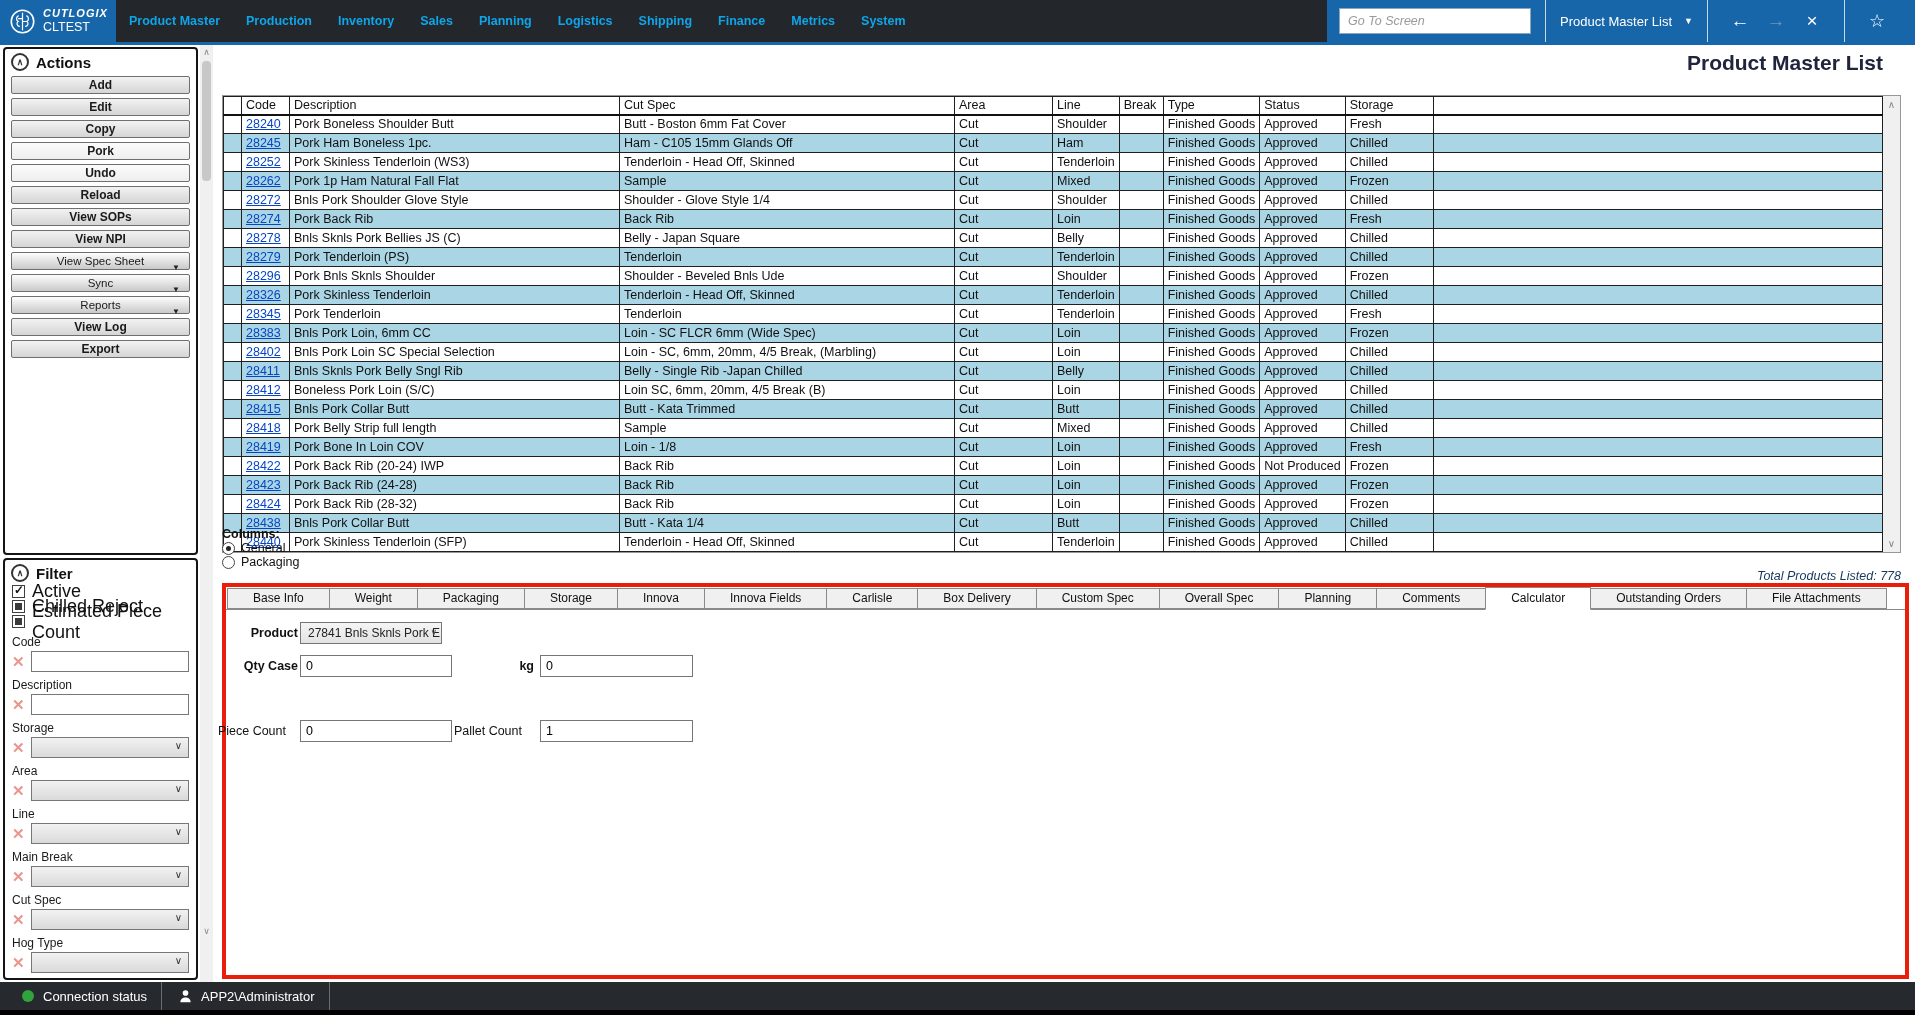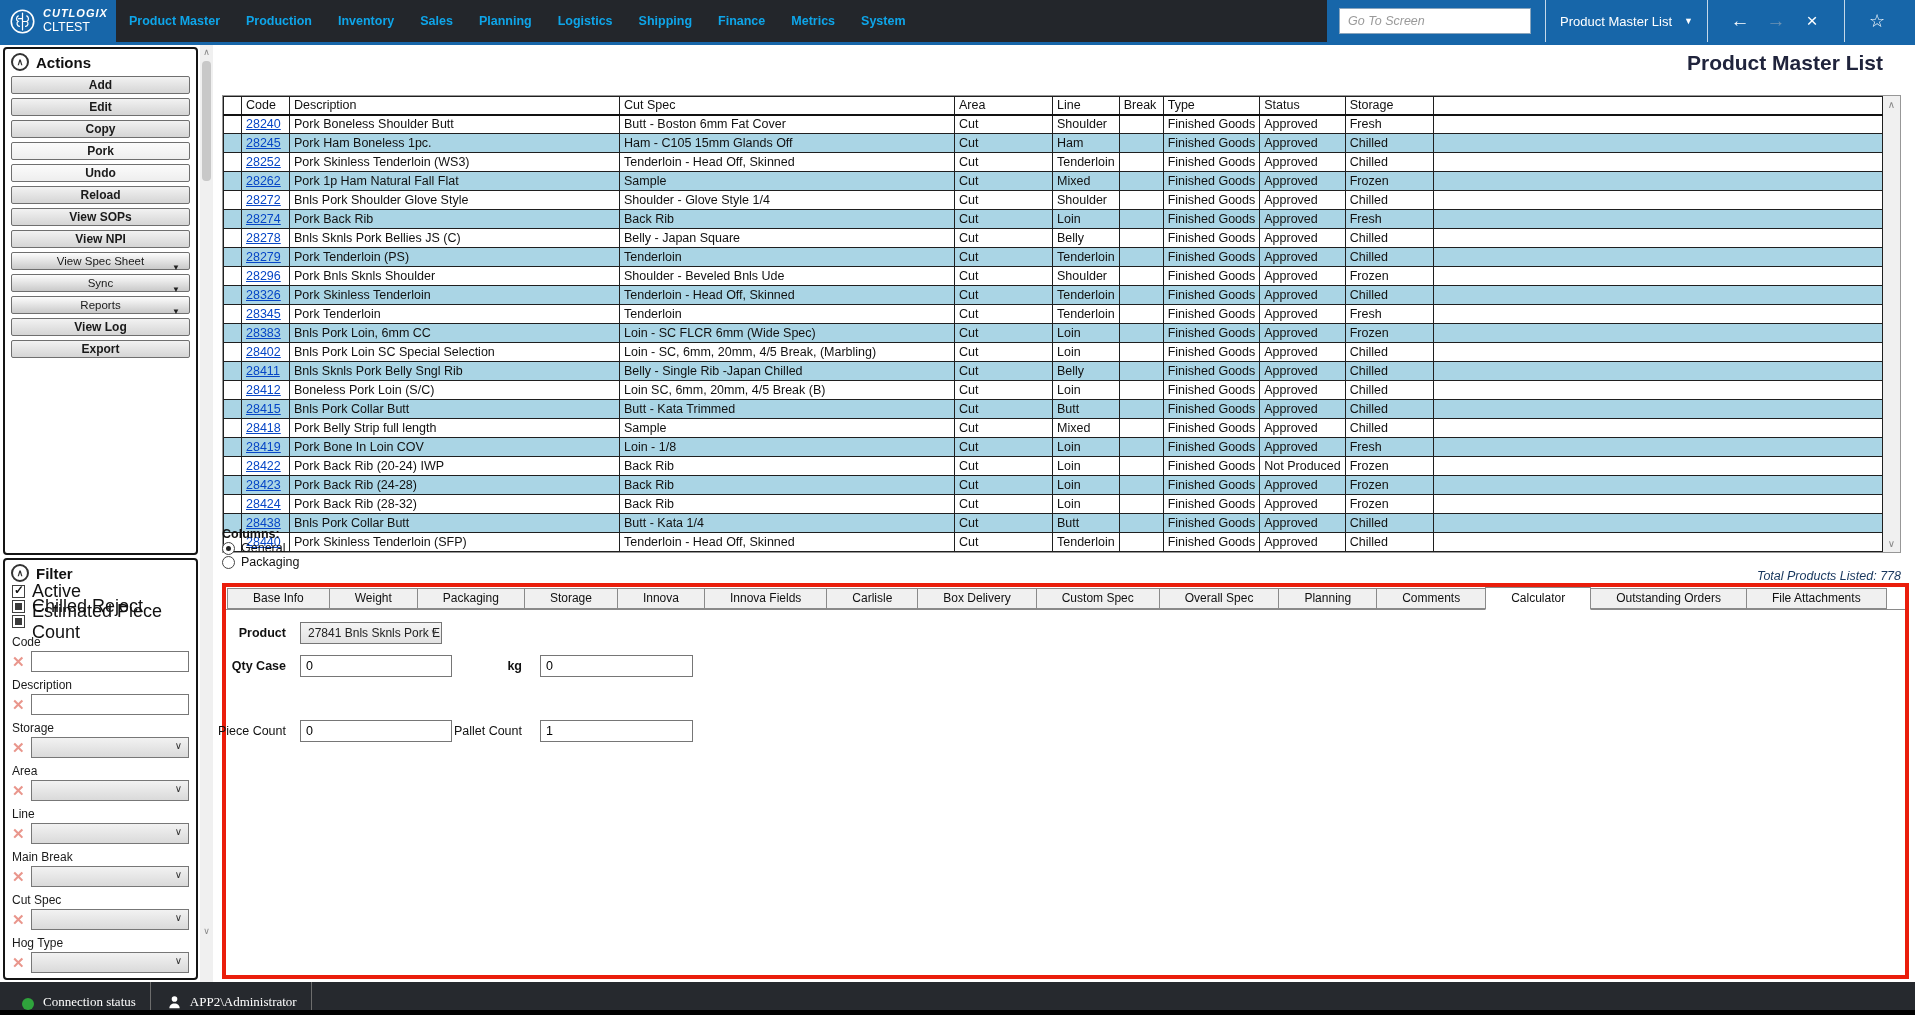--- a/index.html
+++ b/index.html
@@ -118,34 +118,34 @@
     border:4px solid #ea1d0b; background:#fff; }
   .tabstrip { display:flex; align-items:flex-end; height:23px; padding-left:1px;
     background:#fff; border-bottom:1px solid #8a8a8a; }
   .tab { border:1px solid #8a8a8a; background:#f0f0f0; padding:2px 25px 3px;
     font-size:12px; color:#111; cursor:pointer; margin-right:-1px; white-space:nowrap;
     height:21px; }
   .tab.active { background:#fff; border-bottom:1px solid #fff; margin-bottom:-1px;
     height:23px; padding-top:3px; position:relative; z-index:2; }
   .tab-content { position:relative; height:calc(100% - 23px); background:#fff; }
   .calc-label { position:absolute; font-size:12.5px; color:#111; text-align:right; }
-  .calc-label.bold { font-weight:bold; }
+  .calc-label.bold { font-weight:bold;margin-left:12px; }
   .calc-input { position:absolute; height:22px; border:1px solid #767676; font-size:12.5px;
     padding:0 5px; outline:none; }
   .calc-select { position:absolute; height:22px; border:1px solid #767676;
     background:linear-gradient(#f5f5f5,#e2e2e2); font-size:12px; color:#222;
     display:flex; align-items:center; padding:0 16px 0 7px; cursor:pointer;
     white-space:nowrap; overflow:hidden; }
   .calc-select .sel-caret { position:absolute; right:4px; top:4px; font-size:9px;
     color:#555; }
 
   
   .statusbar { height:33px; background:#000; }
-  .statusbar-inner { height:28px; background:#26292e; display:flex; align-items:flex-end;
-    color:#fff; font-size:13px;font-family:Liberation Serif, serif; }
+  .statusbar-inner { height:28px; background:#26292e; display:flex; align-items:center;
+    color:#fff; font-size:13px; }
   .status-dot { width:12px; height:12px; border-radius:50%; background:#2fa33c;
     margin:0 9px 0 22px; flex:none; }
   .person-icon { margin:0 8px 0 6px; display:flex; }
   .vsep { width:1px; height:28px; background:#6d6d6d; margin:0 10px; }
 </style>
 </head>
 <body>
 
 <header class="topbar">
   <div class="logo">

